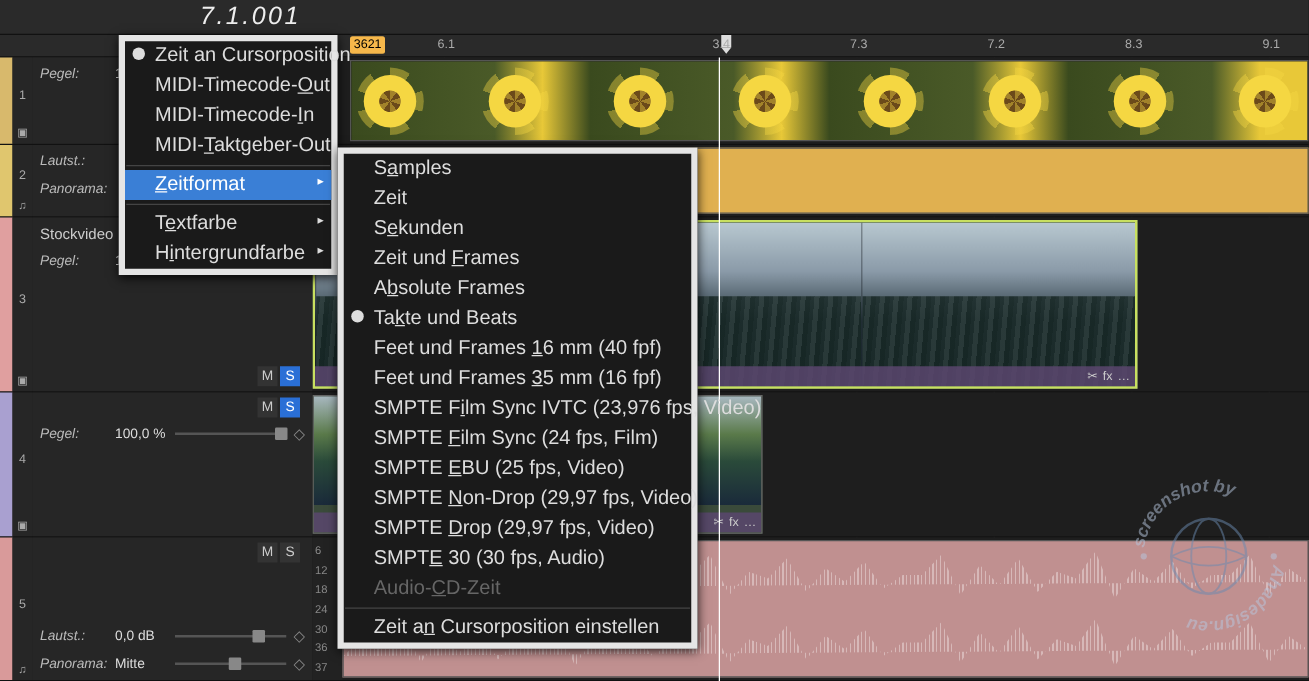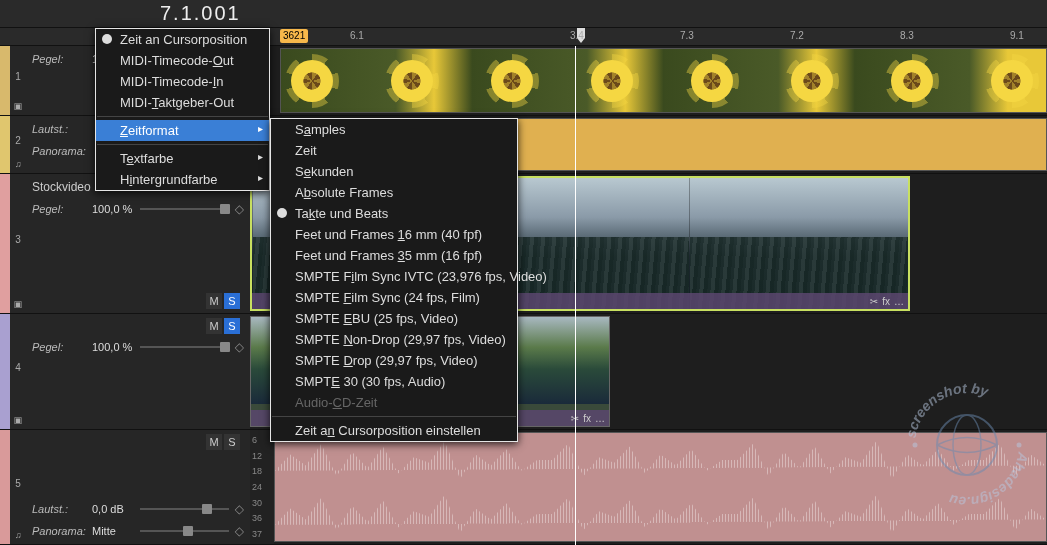--- a/index.html
+++ b/index.html
@@ -1,19 +1,19 @@
 <!DOCTYPE html>
 <html><head>
 <meta charset="utf-8">
 <style>
 * { margin: 0; padding: 0; box-sizing: border-box; font-family: "Segoe UI", Arial, sans-serif; }
 body { background: #1e1e1e; color: #ccc; width: 1047px; height: 545px; overflow: hidden; position: relative; font-size: 12px; }
 
 
-.top-bar { height: 28px; background: #2a2a2a; border-bottom: 1px solid #111; position: relative; }
+.top-bar { height: 28px; background: #2a2a2a; border-bottom: 1px solid #111; position: relative; font-style: italic; }
 .counter { position: absolute; left: 160px; top: 2px; font-size: 20px; color: #eee; letter-spacing: 2px; }
 
 
 .ruler-row { height: 18px; background: #2a2a2a; position: relative; border-bottom: 1px solid #111; }
 .ruler-ticks { position: absolute; left: 250px; right: 0; top: 0; height: 100%; }
 .ruler-tick { position: absolute; top: 2px; font-size: 10px; color: #aaa; }
 .loop-marker { position: absolute; left: 280px; top: 1px; background: #f7b84b; color: #000; font-size: 10px; padding: 0 3px; border-radius: 2px; height: 14px; line-height: 14px; }
 .playhead-marker { position: absolute; left: 575px; top: 0; width: 12px; height: 16px; }
 .playhead-marker::before { content: ""; position: absolute; left: 2px; top: 0; width: 8px; height: 10px; background: #ddd; }
 .playhead-marker::after { content: ""; position: absolute; left: 2px; top: 10px; border-left: 4px solid transparent; border-right: 4px solid transparent; border-top: 5px solid #ddd; }
@@ -64,30 +64,30 @@
 .clip-bottom-bar { position: absolute; left: 0; right: 0; bottom: 0; height: 16px; background: rgba(90,70,110,0.85); display: flex; align-items: center; justify-content: flex-end; gap: 4px; padding: 0 4px; font-size: 10px; }
 .fx-icon { color: #ccc; }
 .clip-wave { background: #c09090; }
 .wave { position: absolute; left: 0; right: 0; height: 50%; opacity: 0.6; }
 .wave.top { top: 0; }
 .wave.bot { bottom: 0; }
 .wave::before { content: ""; position: absolute; inset: 0; background: repeating-linear-gradient(90deg, rgba(255,255,255,0.6) 0 1px, transparent 1px 3px); clip-path: polygon(0 70%, 2% 40%, 4% 60%, 6% 20%, 8% 80%, 10% 35%, 12% 65%, 14% 25%, 16% 75%, 18% 45%, 20% 55%, 22% 15%, 24% 85%, 26% 40%, 28% 60%, 30% 30%, 32% 70%, 34% 50%, 36% 50%, 38% 20%, 40% 80%, 42% 45%, 44% 55%, 46% 25%, 48% 75%, 50% 40%, 52% 60%, 54% 30%, 56% 70%, 58% 50%, 60% 50%, 62% 20%, 64% 80%, 66% 35%, 68% 65%, 70% 25%, 72% 75%, 74% 45%, 76% 55%, 78% 15%, 80% 85%, 82% 40%, 84% 60%, 86% 30%, 88% 70%, 90% 50%, 92% 50%, 94% 20%, 96% 80%, 98% 40%, 100% 60%); }
 .meter-scale { position: absolute; left: 224px; top: 0; bottom: 0; width: 24px; background: #222; font-size: 9px; color: #888; display: flex; flex-direction: column; justify-content: space-around; padding: 2px; }
 
 
-.ctx-menu { position: absolute; background: #1a1a1a; border: 1px solid #e5e5e5; box-shadow: 0 2px 8px rgba(0,0,0,0.8); z-index: 100; font-size: 13px; color: #ddd; }
+.ctx-menu { position: absolute; background: #1a1a1a; border: 5px solid #e5e5e5; box-shadow: 0 2px 8px rgba(0,0,0,0.8); z-index: 100; font-size: 16px; color: #ddd; }
 .ctx-item { padding: 3px 22px 3px 24px; white-space: nowrap; position: relative; cursor: default; }
 .ctx-item.hl { background: #3a7fd6; color: #fff; }
 .ctx-item.sub::after { content: "▸"; position: absolute; right: 6px; top: 3px; font-size: 10px; }
 .ctx-item .ul { text-decoration: underline; }
 .ctx-item.disabled { color: #666; }
 .ctx-sep { height: 1px; background: #444; margin: 3px 1px; }
 .ctx-radio { position: absolute; left: 6px; top: 5px; width: 10px; height: 10px; border-radius: 50%; background: #ddd; }
 .menu1 { left: 95px; top: 28px; width: 175px; }
-.menu2 { left: 270px; top: 118px; width: 248px; }
+.menu2 { left: 270px; top: 118px; width: 288px; }
 
 
 .watermark { position: absolute; right: 10px; bottom: 30px; width: 140px; height: 140px; opacity: 0.5; display: flex; align-items: center; justify-content: center; z-index: 50; pointer-events: none; }
 .watermark svg { width: 100%; height: 100%; }
 </style>
 </head>
 <body>
 
 <div class="top-bar">
   <div class="counter">7.1.001</div>
@@ -297,20 +297,21 @@
   <div class="ctx-item hl sub"><span><span class="ul">Z</span>eitformat</span></div>
   <div class="ctx-sep"></div>
   <div class="ctx-item sub"><span>T<span class="ul">e</span>xtfarbe</span></div>
   <div class="ctx-item sub"><span>H<span class="ul">i</span>ntergrundfarbe</span></div>
 </div>
 
 <div class="ctx-menu menu2">
   <div class="ctx-item"><span>S<span class="ul">a</span>mples</span></div>
   <div class="ctx-item">Zeit</div>
   <div class="ctx-item"><span>S<span class="ul">e</span>kunden</span></div>
+  <div class="ctx-item"><span>Zeit und <span class="ul">F</span>rames</span></div>
   <div class="ctx-item"><span>A<span class="ul">b</span>solute Frames</span></div>
   <div class="ctx-item"><span class="ctx-radio"></span><span>Ta<span class="ul">k</span>te und Beats</span></div>
   <div class="ctx-item"><span>Feet und Frames <span class="ul">1</span>6 mm (40 fpf)</span></div>
   <div class="ctx-item"><span>Feet und Frames <span class="ul">3</span>5 mm (16 fpf)</span></div>
   <div class="ctx-item"><span>SMPTE F<span class="ul">i</span>lm Sync IVTC (23,976 fps, Video)</span></div>
   <div class="ctx-item"><span>SMPTE <span class="ul">F</span>ilm Sync (24 fps, Film)</span></div>
   <div class="ctx-item"><span>SMPTE <span class="ul">E</span>BU (25 fps, Video)</span></div>
   <div class="ctx-item"><span>SMPTE <span class="ul">N</span>on-Drop (29,97 fps, Video)</span></div>
   <div class="ctx-item"><span>SMPTE <span class="ul">D</span>rop (29,97 fps, Video)</span></div>
   <div class="ctx-item"><span>SMPT<span class="ul">E</span> 30 (30 fps, Audio)</span></div>

